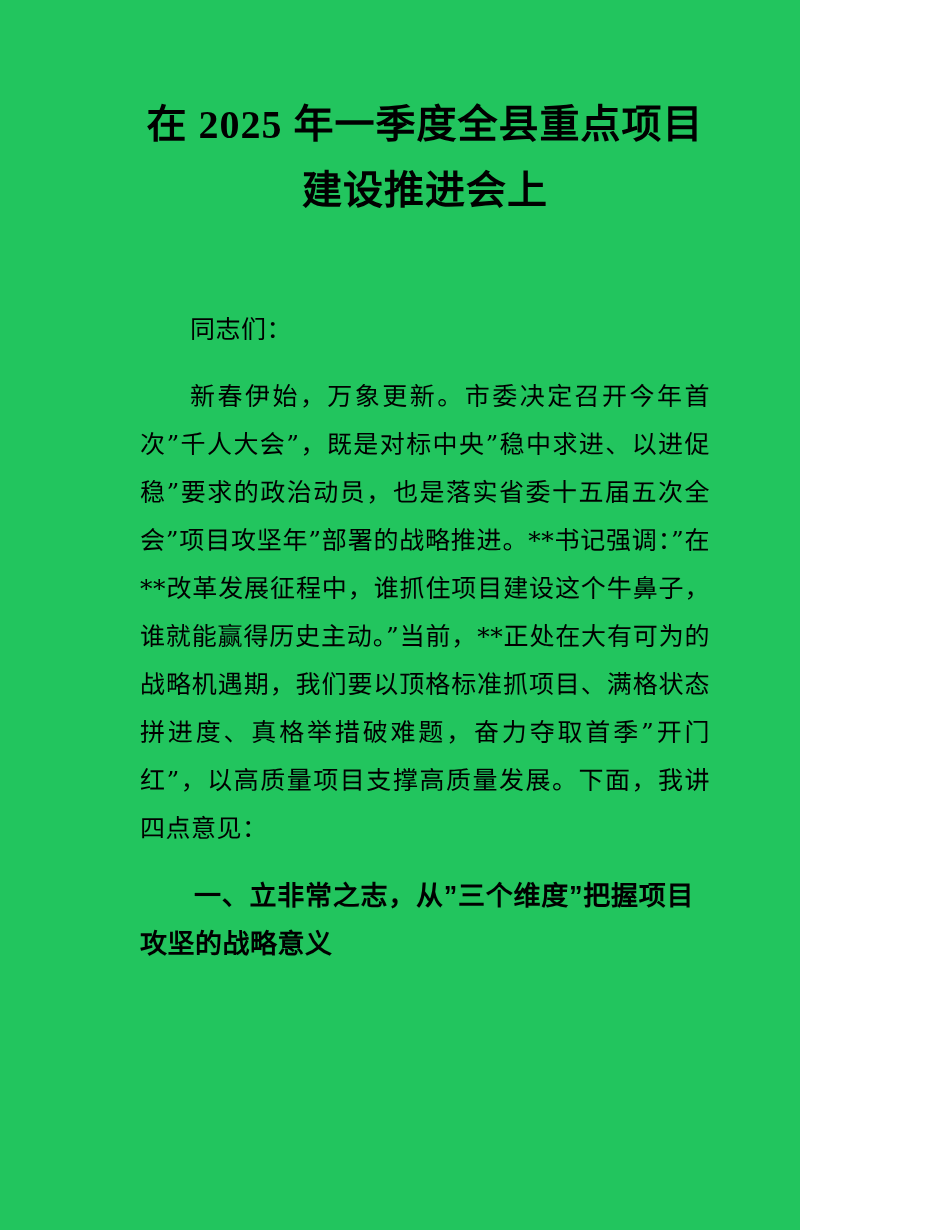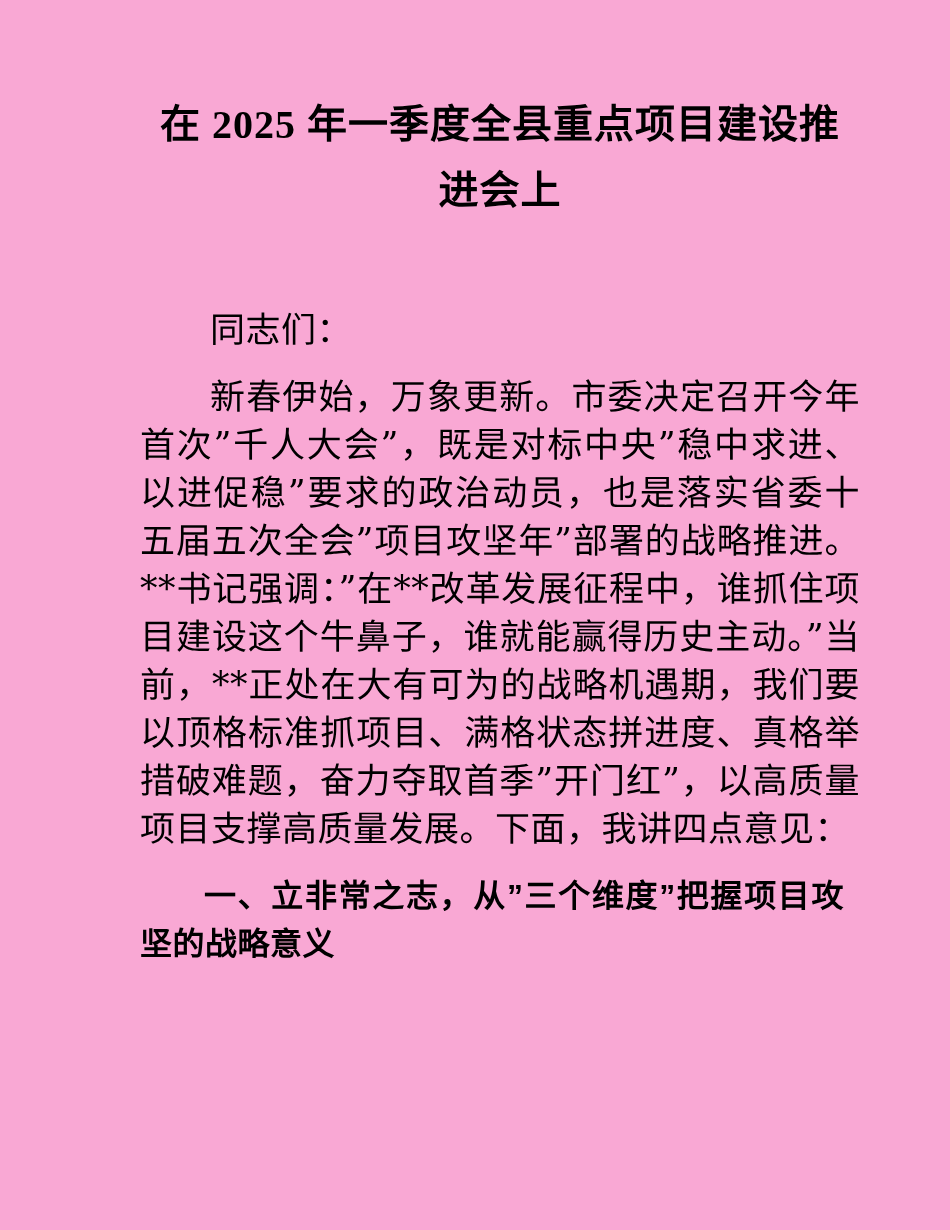--- a/index.html
+++ b/index.html
@@ -10,52 +10,52 @@
   }
   body {
     width: 950px;
     height: 1230px;
     overflow: hidden;
     color: #000000;
     font-family: "Liberation Serif", serif;
   }
   .doc {
     box-sizing: border-box;
-    width: 950px;
+    width: 800px;
     height: 1230px;
     padding: 92px 90px 44px 140px;
-    background: #f9a8d4;
+    background: #22c55e;
   }
   .title {
     margin: 0 0 82px 0;
     font-family: "Liberation Serif", serif;
     font-weight: 700;
     font-size: 40px;
     line-height: 66px;
     text-align: center;
     letter-spacing: 1px;
   }
   .title-line {
     display: block;
   }
   .para {
     margin: 12px 0 19px 0;
     font-family: "DejaVu Serif", "Liberation Serif", serif;
-    font-size: 35px;
+    font-size: 25px;
     line-height: 48px;
     text-align: justify;
     text-indent: 2em;
     letter-spacing: 0.5px;
     word-break: break-all;
   }
   .heading {
     margin: 12px 16px 20px 0;
     font-family: "Liberation Sans", sans-serif;
     font-weight: 700;
-    font-size: 32px;
+    font-size: 27px;
     line-height: 48px;
     text-align: justify;
     text-indent: 2em;
     letter-spacing: 0.5px;
     word-break: break-all;
   }
 </style>
 </head>
 <body>
 

